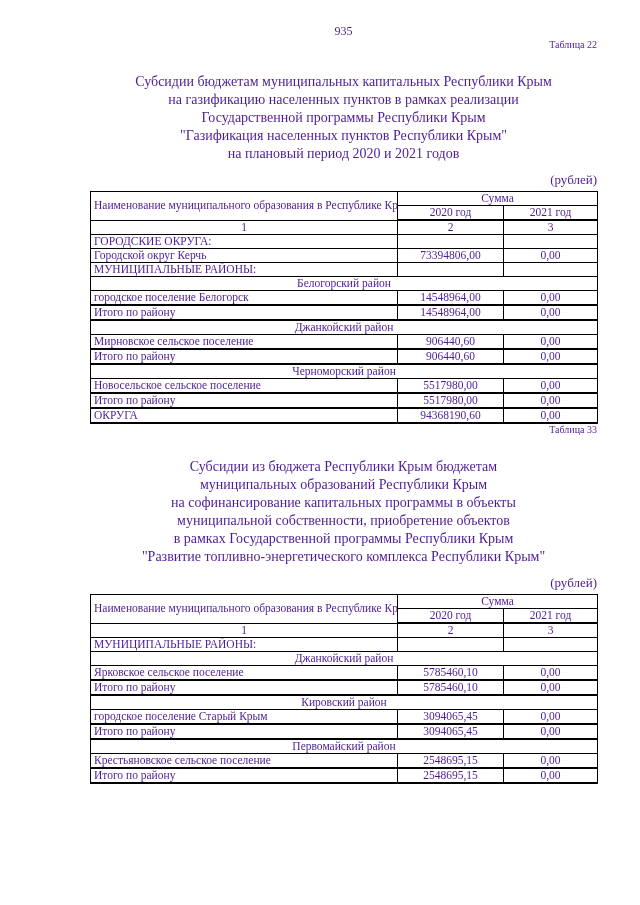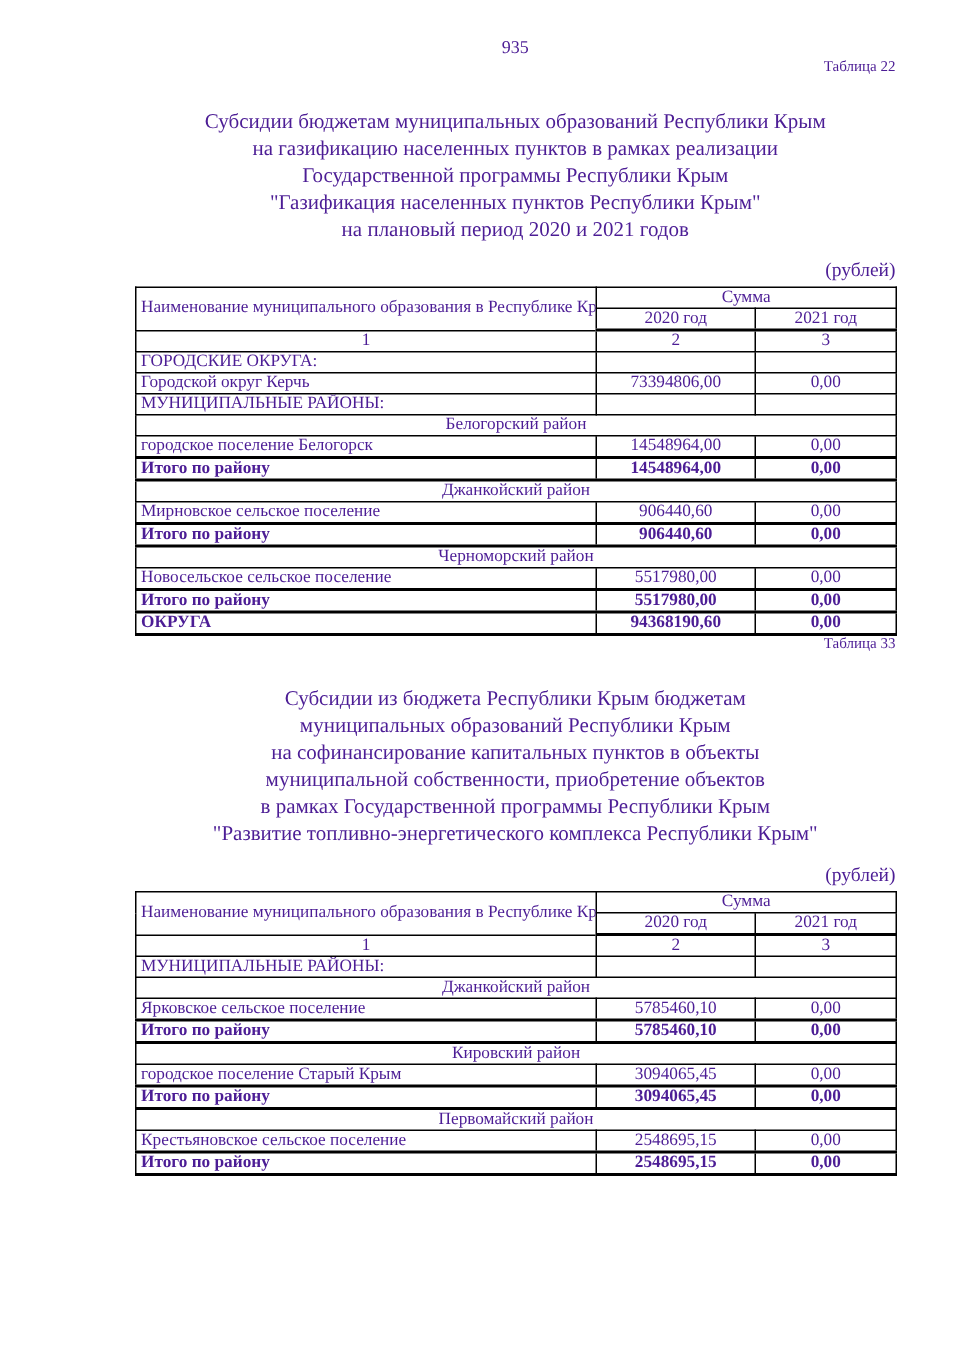--- a/index.html
+++ b/index.html
@@ -65,38 +65,38 @@
   th.name-head {
     white-space: pre-line;
     line-height: 13px;
   }
   tr.head-years th { border-bottom-width: 2px; }
   th.name-head { border-bottom-width: 2px; }
   td.r { text-align: center; }
   td.c { text-align: center; }
   tr.row-total td,
   tr.row-grand td {
-    font-weight: bold;
+    font-weight: normal;
     border-top-width: 2px;
     border-bottom-width: 2px;
   }
   tr.row-district td { text-align: center; }
 </style>
 </head>
 <body>
 
 <div class="page">
   <div class="content">
 
     <div class="pagenum">935</div>
 
     <div>
       <div class="table-label">Таблица 22</div>
       <div class="doc-title">
-        <div>Субсидии бюджетам муниципальных образований Республики Крым</div>
+        <div>Субсидии бюджетам муниципальных капитальных Республики Крым</div>
         <div>на газификацию населенных пунктов в рамках реализации</div>
         <div>Государственной программы Республики Крым</div>
         <div>"Газификация населенных пунктов Республики Крым"</div>
         <div>на плановый период 2020 и 2021 годов</div>
       </div>
       <div class="units">(рублей)</div>
       <table class="budget">
         <colgroup>
             <col style="width:307px">
             <col style="width:106px">
@@ -180,21 +180,21 @@
             </tr>
           </tbody>
       </table>
     </div>
 
     <div>
       <div class="table-label">Таблица 33</div>
       <div class="doc-title">
         <div>Субсидии из бюджета Республики Крым бюджетам</div>
         <div>муниципальных образований Республики Крым</div>
-        <div>на софинансирование капитальных пунктов в объекты</div>
+        <div>на софинансирование капитальных программы в объекты</div>
         <div>муниципальной собственности, приобретение объектов</div>
         <div>в рамках Государственной программы Республики Крым</div>
         <div>"Развитие топливно-энергетического комплекса Республики Крым"</div>
       </div>
       <div class="units">(рублей)</div>
       <table class="budget">
         <colgroup>
             <col style="width:307px">
             <col style="width:106px">
             <col style="width:94px">

